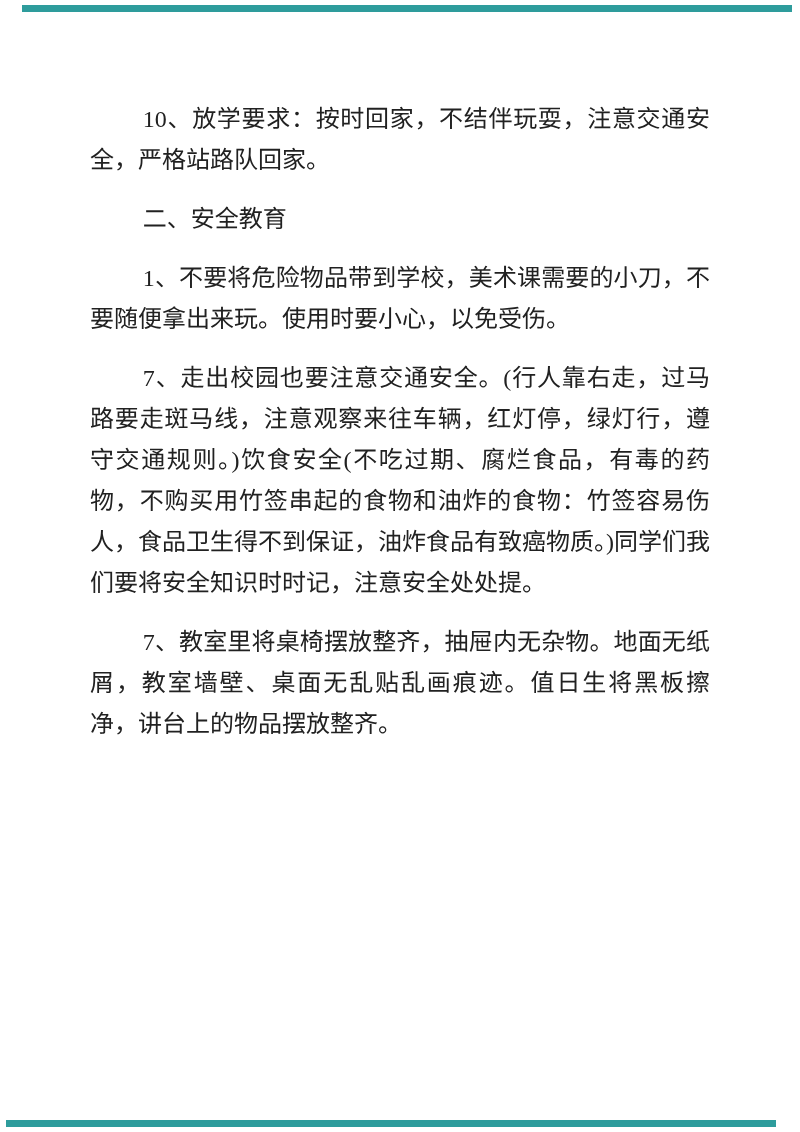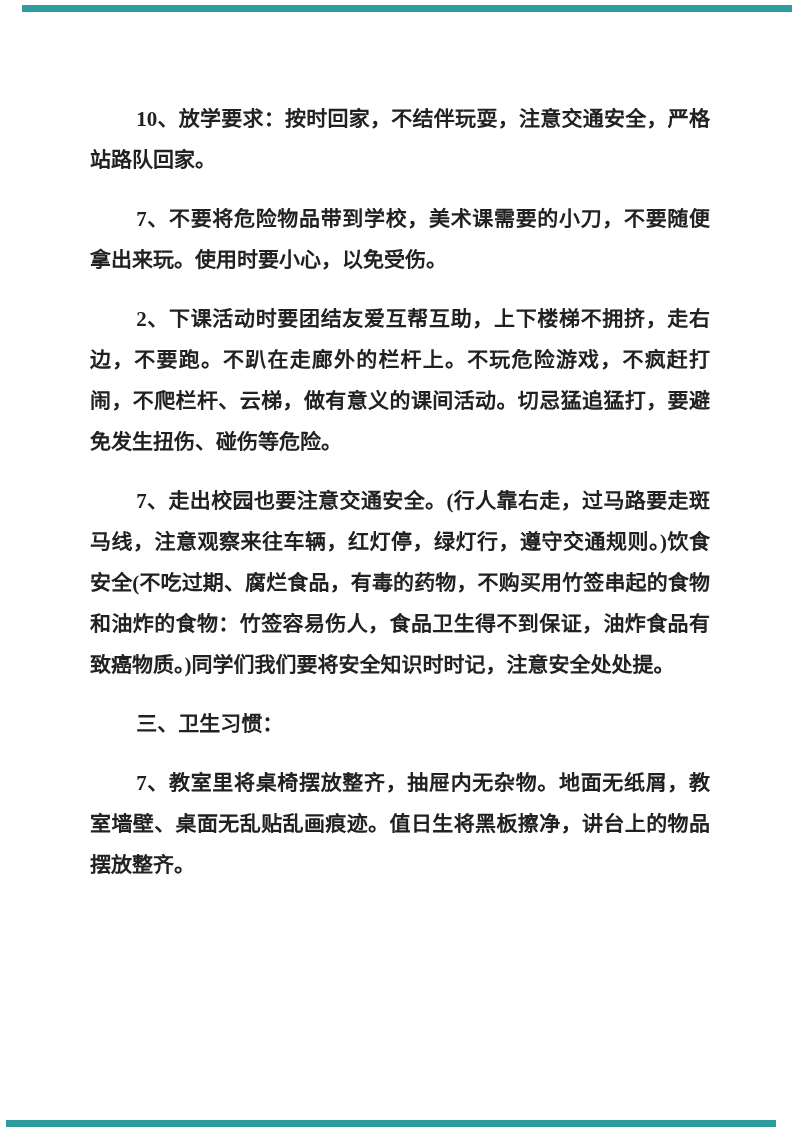--- a/index.html
+++ b/index.html
@@ -33,40 +33,38 @@
   .doc-body {
     position: absolute;
     left: 90px;
     top: 0;
     width: 620px;
     padding-top: 99px;
     color: #212121;
   }
   .para {
     margin: 0 0 18px 0;
-    font-size: 21px;
+    font-size: 24px;
     line-height: 41px;
     text-align: justify;
     text-indent: 2.2em;
     word-break: break-all;
     overflow-wrap: break-word;
-    font-weight: bold;
   }
 </style>
 </head>
 <body>
 
 <div class="page">
 
   <div class="accent-bar top"></div>
 
   <div class="doc-body">
     <p class="para">10、放学要求：按时回家，不结伴玩耍，注意交通安全，严格站路队回家。</p>
-    <p class="para">7、不要将危险物品带到学校，美术课需要的小刀，不要随便拿出来玩。使用时要小心，以免受伤。</p>
-    <p class="para">2、下课活动时要团结友爱互帮互助，上下楼梯不拥挤，走右边，不要跑。不趴在走廊外的栏杆上。不玩危险游戏，不疯赶打闹，不爬栏杆、云梯，做有意义的课间活动。切忌猛追猛打，要避免发生扭伤、碰伤等危险。</p>
+    <p class="para">二、安全教育</p>
+    <p class="para">1、不要将危险物品带到学校，美术课需要的小刀，不要随便拿出来玩。使用时要小心，以免受伤。</p>
     <p class="para">7、走出校园也要注意交通安全。(行人靠右走，过马路要走斑马线，注意观察来往车辆，红灯停，绿灯行，遵守交通规则。)饮食安全(不吃过期、腐烂食品，有毒的药物，不购买用竹签串起的食物和油炸的食物：竹签容易伤人，食品卫生得不到保证，油炸食品有致癌物质。)同学们我们要将安全知识时时记，注意安全处处提。</p>
-    <p class="para">三、卫生习惯：</p>
     <p class="para">7、教室里将桌椅摆放整齐，抽屉内无杂物。地面无纸屑，教室墙壁、桌面无乱贴乱画痕迹。值日生将黑板擦净，讲台上的物品摆放整齐。</p>
   </div>
 
   <div class="accent-bar bottom"></div>
 
 </div>
 
 </body></html>

